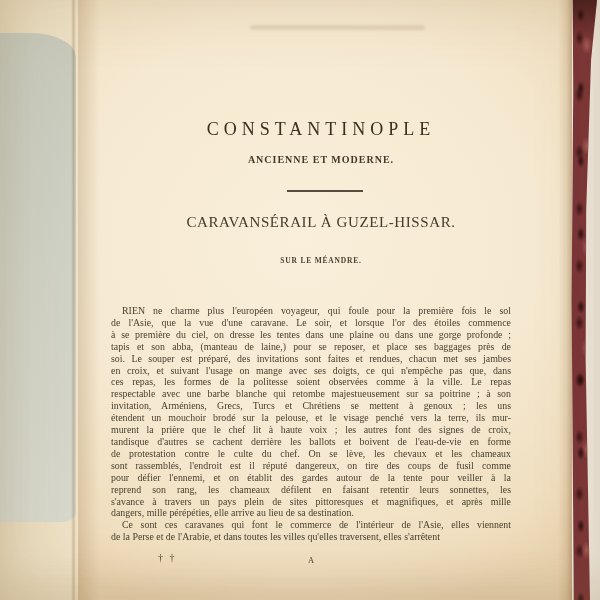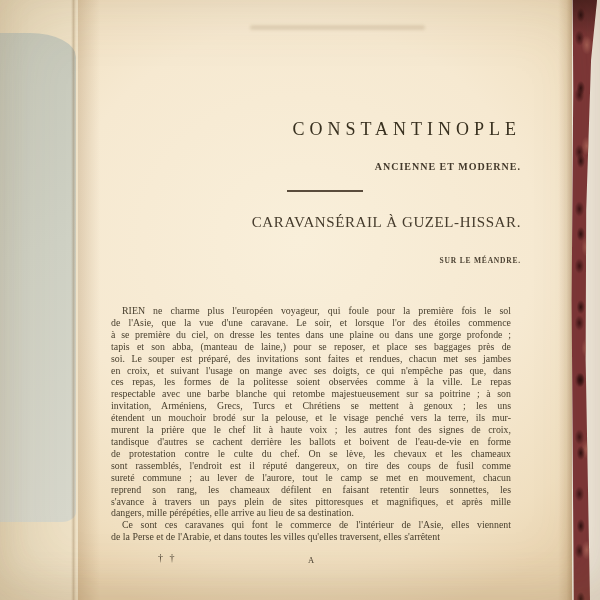--- a/index.html
+++ b/index.html
@@ -35,23 +35,23 @@
       radial-gradient(ellipse 9px 16px at 62% 45px,rgba(172,100,90,.85),rgba(172,100,90,0) 60%),
       radial-gradient(ellipse 8px 13px at 35% 38px,rgba(52,16,18,.9),rgba(52,16,18,0) 60%);
     background-size:27px 600px,27px 73px,27px 101px,27px 57px;
     background-repeat:no-repeat,repeat-y,repeat-y,repeat-y;}
   .ghost-showthrough{position:absolute;left:250px;top:25px;width:175px;height:5px;
     background:rgba(186,166,132,.32);filter:blur(1.5px);border-radius:3px;}
   .vignette{position:absolute;inset:0;pointer-events:none;
     box-shadow:inset 0 0 70px rgba(110,80,40,.16),inset 0 -20px 32px rgba(140,100,50,.10);}
   
   .content{position:absolute;left:111px;top:0;width:400px;color:#473b2d;}
-  .hblock{position:absolute;left:10px;width:400px;text-align:right;}
+  .hblock{position:absolute;left:10px;width:400px;text-align:center;}
   .title{top:119px;font-size:18px;letter-spacing:5px;color:#38301f;}
-  .subtitle{top:161px;font-size:10px;font-weight:bold;letter-spacing:1px;color:#42382a;}
+  .subtitle{top:154px;font-size:10px;font-weight:bold;letter-spacing:1px;color:#42382a;}
   .rule{position:absolute;top:190px;left:176px;width:76px;height:1.5px;background:#5a4c3c;}
   .heading{top:214px;font-size:15px;letter-spacing:.6px;color:#453b2c;}
   .subheading{top:256px;font-size:7.5px;font-weight:bold;letter-spacing:.8px;color:#4a4031;}
   .bodytext{position:absolute;top:269px;left:0;width:400px;
     font-size:9.9px;line-height:11.9px;text-align:justify;color:#49402f;margin-top:36px;}
   .bline{text-align-last:justify;}
   .bline.pend{text-align-last:left;}
   .bline.ind{text-indent:11px;}
   .footer-daggers{position:absolute;top:552px;left:47px;font-size:10px;letter-spacing:2px;color:#4a4031;}
   .footer-sig{position:absolute;top:555px;left:0;width:400px;text-align:center;font-size:8.5px;color:#4a4031;}
@@ -81,21 +81,21 @@
         <div class="bline">soi. Le souper est préparé, des invitations sont faites et rendues, chacun met ses jambes</div>
         <div class="bline">en croix, et suivant l'usage on mange avec ses doigts, ce qui n'empêche pas que, dans</div>
         <div class="bline">ces repas, les formes de la politesse soient observées comme à la ville. Le repas</div>
         <div class="bline">respectable avec une barbe blanche qui retombe majestueusement sur sa poitrine ; à son</div>
         <div class="bline">invitation, Arméniens, Grecs, Turcs et Chrétiens se mettent à genoux ; les uns</div>
         <div class="bline">étendent un mouchoir brodé sur la pelouse, et le visage penché vers la terre, ils mur-</div>
         <div class="bline">murent la prière que le chef lit à haute voix ; les autres font des signes de croix,</div>
         <div class="bline">tandisque d'autres se cachent derrière les ballots et boivent de l'eau-de-vie en forme</div>
         <div class="bline">de protestation contre le culte du chef. On se lève, les chevaux et les chameaux</div>
         <div class="bline">sont rassemblés, l'endroit est il réputé dangereux, on tire des coups de fusil comme</div>
-        <div class="bline">sureté commune ; au lever de l'aurore, tout le camp se met en mouvement, chacun</div>
+        <div class="bline">pour défier l'ennemi, et on établit des gardes autour de la tente pour veiller à la</div>
         <div class="bline">reprend son rang, les chameaux défilent en faisant retentir leurs sonnettes, les</div>
         <div class="bline">s'avance à travers un pays plein de sites pittoresques et magnifiques, et après mille</div>
         <div class="bline pend">dangers, mille pérépéties, elle arrive au lieu de sa destination.</div>
         <div class="bline ind">Ce sont ces caravanes qui font le commerce de l'intérieur de l'Asie, elles viennent</div>
         <div class="bline pend">de la Perse et de l'Arabie, et dans toutes les villes qu'elles traversent, elles s'arrêtent</div>
       </div>
 
     <div class="footer-daggers">† †</div>
     <div class="footer-sig">A</div>
   </div>

